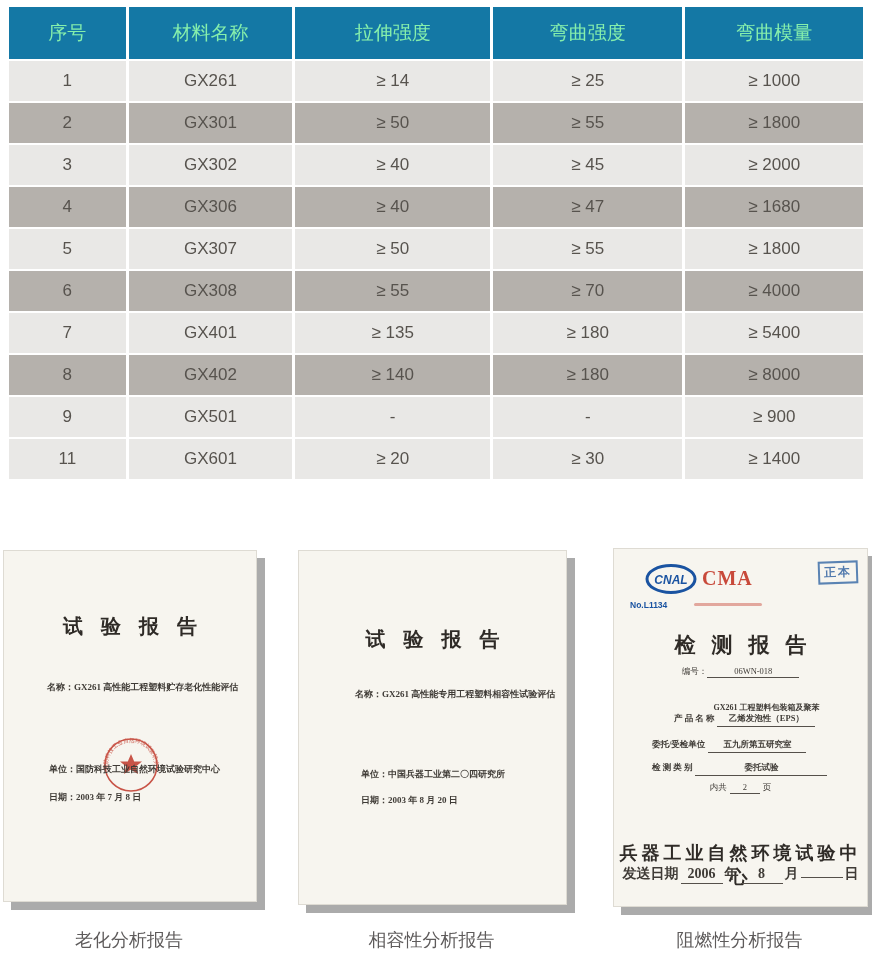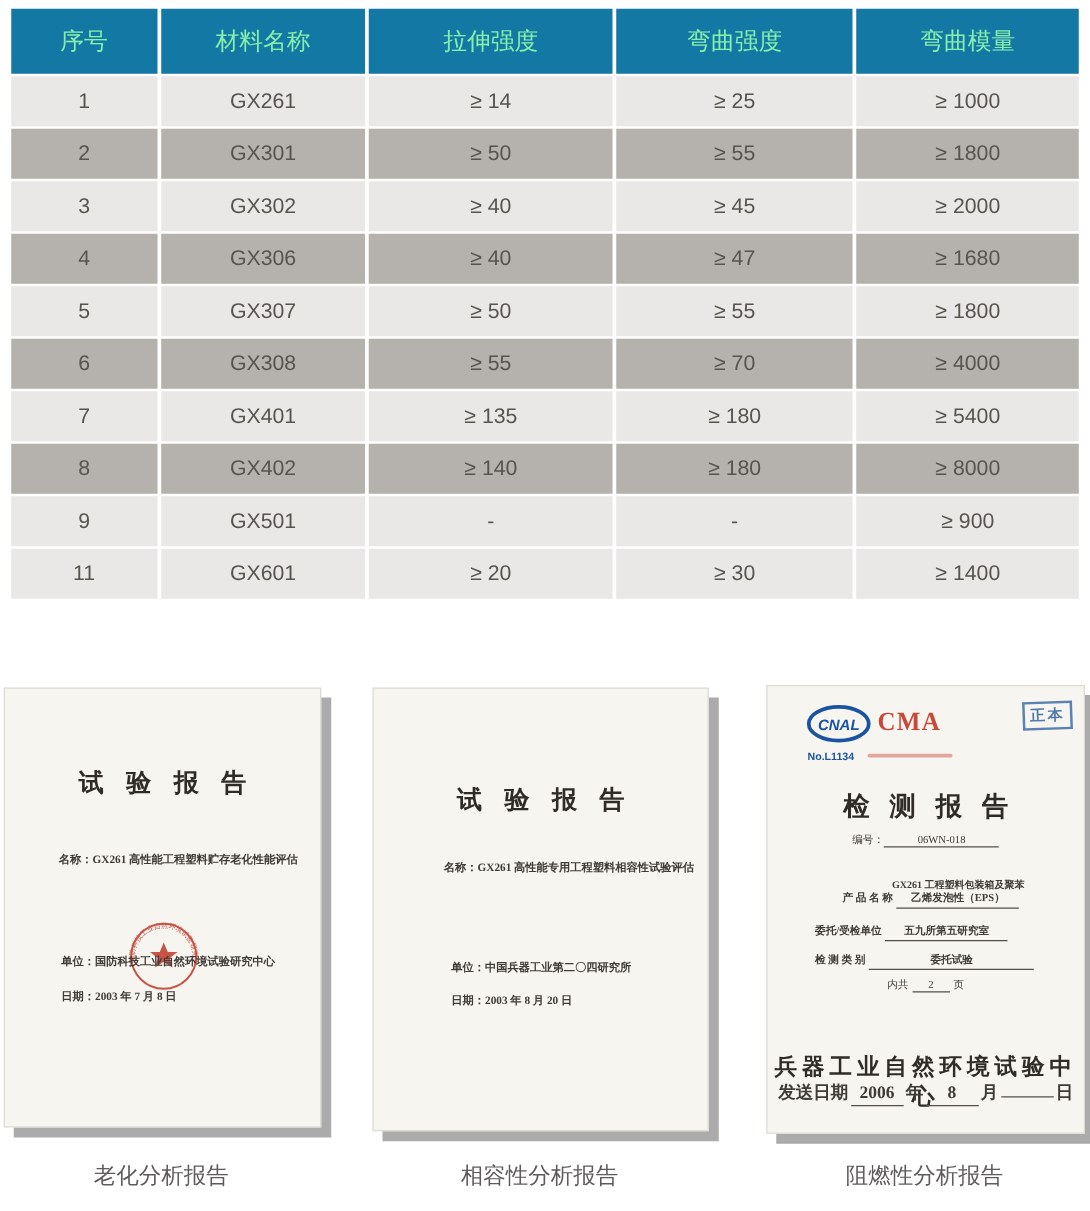--- a/index.html
+++ b/index.html
@@ -51,21 +51,21 @@
   .doc1 .unit-line{left:45px;top:212px;}
   .doc1 .date-line{left:45px;top:240px;}
   .doc2 .name-line{left:56px;top:137px;}
   .doc2 .unit-line{left:62px;top:217px;}
   .doc2 .date-line{left:62px;top:243px;}
 
   .seal{position:absolute;left:85px;top:172px;opacity:.85;}
 
   
   .cnal-logo{position:absolute;left:30px;top:13px;}
-  .cnal-no{position:absolute;left:32px;top:51px;font-size:8.5px;font-weight:bold;
+  .cnal-no{position:absolute;left:16px;top:51px;font-size:8.5px;font-weight:bold;
     color:#1a53a1;font-family:"Liberation Sans",sans-serif;}
   .cma-mark{position:absolute;left:88px;top:18px;font-size:20px;font-weight:bold;
     color:#c8493a;letter-spacing:1px;transform:scaleY(1.05);}
   .cma-sub{position:absolute;left:80px;top:54px;width:68px;height:3px;
     background:#c8493a;opacity:.45;border-radius:2px;}
   .stamp{position:absolute;left:204px;top:12px;border:2px solid #4a77ad;
     color:#3f6ca6;font-size:12px;font-weight:bold;padding:1px 4px;letter-spacing:2px;
     transform:rotate(-2deg);opacity:.9;}
   .no-line{position:absolute;top:117px;width:100%;text-align:center;font-size:8.5px;font-weight:normal;}
   .ul{display:inline-block;border-bottom:1px solid #55504a;text-align:center;padding:0 6px 1px 6px;}

